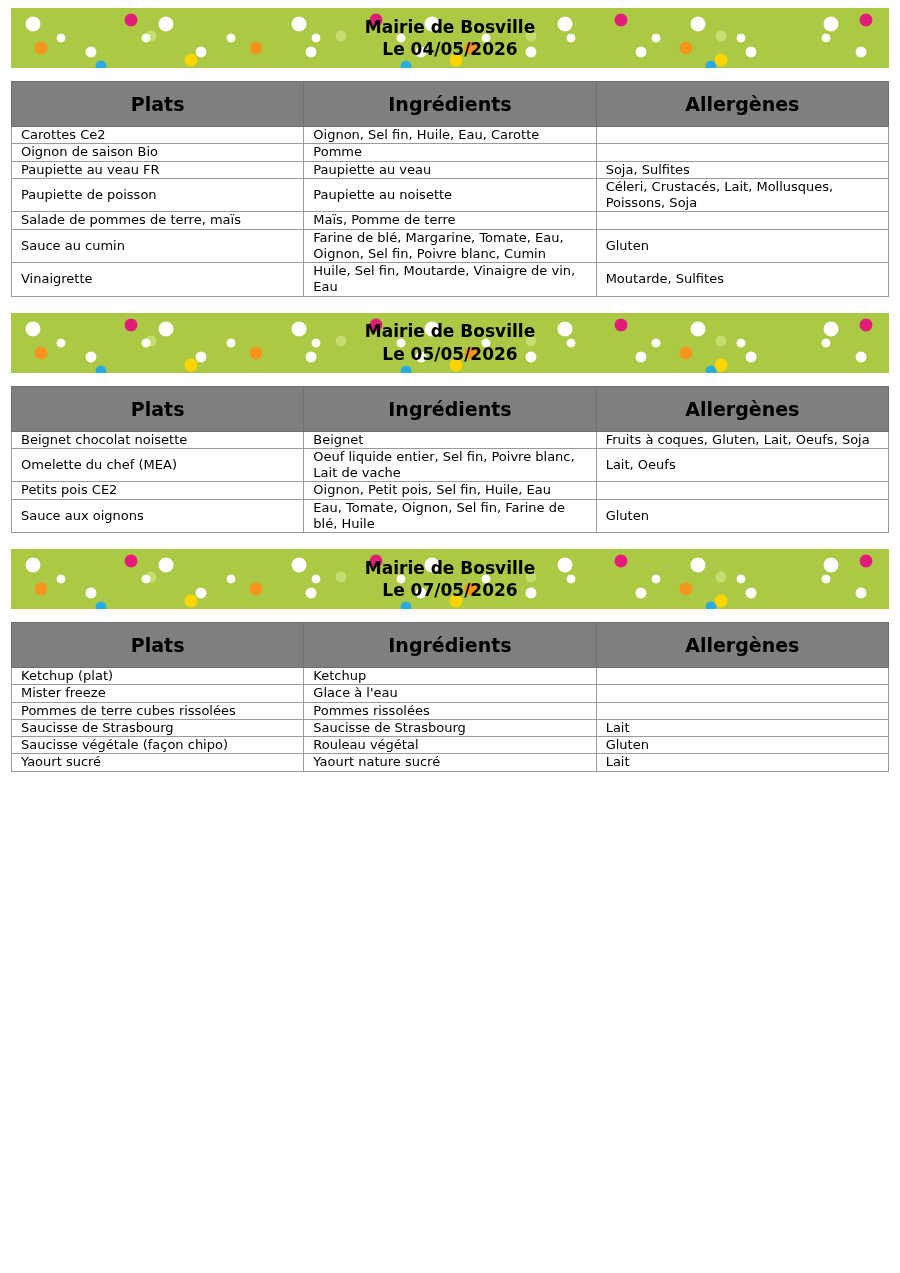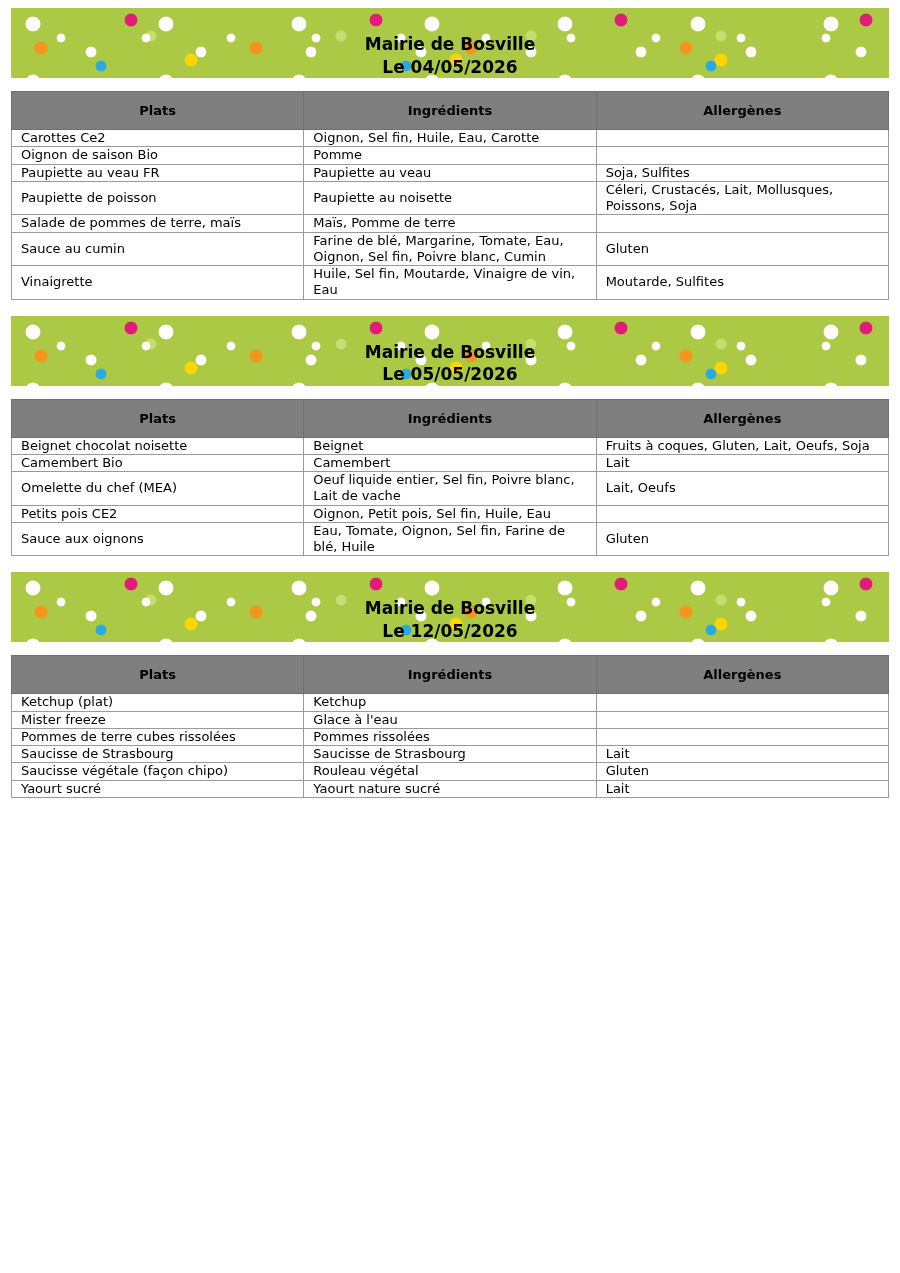--- a/index.html
+++ b/index.html
@@ -18,24 +18,24 @@
   body{
     width:900px;
     min-height:1273px;
     background:#ffffff;
     font-family:"DejaVu Sans", sans-serif;
     color:#000;
   }
   .page{padding:8px 11px 20px 11px;}
   .menu-section{margin-bottom:2px;}
   .banner{
-    height:70px;
+    height:60px;
     margin-bottom:13px;
     display:flex;
-    align-items:flex-end;
+    align-items:center;
     justify-content:center;
     overflow:hidden;
     background-color:var(--banner-green,#abc944);
     background-image:
       radial-gradient(circle at 22px 16px, var(--dot-white,#fff) 7px, rgba(0,0,0,0) 7.8px),
       radial-gradient(circle at 80px 44px, var(--dot-white,#fff) 5px, rgba(0,0,0,0) 5.8px),
       radial-gradient(circle at 50px 30px, var(--dot-white,#fff) 4px, rgba(0,0,0,0) 4.8px),
       radial-gradient(circle at 10px 52px, var(--dot-white,#fff) 3px, rgba(0,0,0,0) 3.8px),
       radial-gradient(circle at 30px 40px, var(--dot-orange,#f7941d) 6px, rgba(0,0,0,0) 6.8px),
       radial-gradient(circle at 120px 12px, var(--dot-pink,#e31c79) 6px, rgba(0,0,0,0) 6.8px),
@@ -64,21 +64,21 @@
     width:100%;
     border-collapse:collapse;
     table-layout:fixed;
     margin-bottom:16px;
     border:1px solid #7d7d7d;
   }
   table.menu-table col{width:33.33%;}
   table.menu-table th{
     background:var(--header-gray,#7f7f7f);
     border:1px solid #6f6f6f;
-    font-size:13px;
+    font-size:19px;
     font-weight:bold;
     text-align:center;
     padding:11px 6px;
     color:#000;
   }
   table.menu-table td{
     border:1px solid var(--border-gray,#9a9a9a);
     background:#fff;
     font-size:13px;
     padding:0 9px;
@@ -171,25 +171,20 @@
           <th>Allergènes</th>
         </tr>
       </thead>
       <tbody>
         <tr>
           <td>Beignet chocolat noisette</td>
           <td>Beignet</td>
           <td>Fruits à coques, Gluten, Lait, Oeufs, Soja</td>
         </tr>
         <tr>
-          <td>Camembert Bio</td>
-          <td>Camembert</td>
-          <td>Lait</td>
-        </tr>
-        <tr>
           <td>Omelette du chef (MEA)</td>
           <td>Oeuf liquide entier, Sel fin, Poivre blanc, Lait de vache</td>
           <td>Lait, Oeufs</td>
         </tr>
         <tr>
           <td>Petits pois CE2</td>
           <td>Oignon, Petit pois, Sel fin, Huile, Eau</td>
           <td></td>
         </tr>
         <tr>
@@ -198,21 +193,21 @@
           <td>Gluten</td>
         </tr>
       </tbody>
     </table>
   </section>
 
   <section class="menu-section">
     <div class="banner">
       <div class="banner-text">
         <div class="banner-title">Mairie de Bosville</div>
-        <div class="banner-date">Le 12/05/2026</div>
+        <div class="banner-date">Le 07/05/2026</div>
       </div>
     </div>
     <table class="menu-table">
       <colgroup>
           <col>
           <col>
           <col>
         </colgroup>
       <thead>
         <tr>

